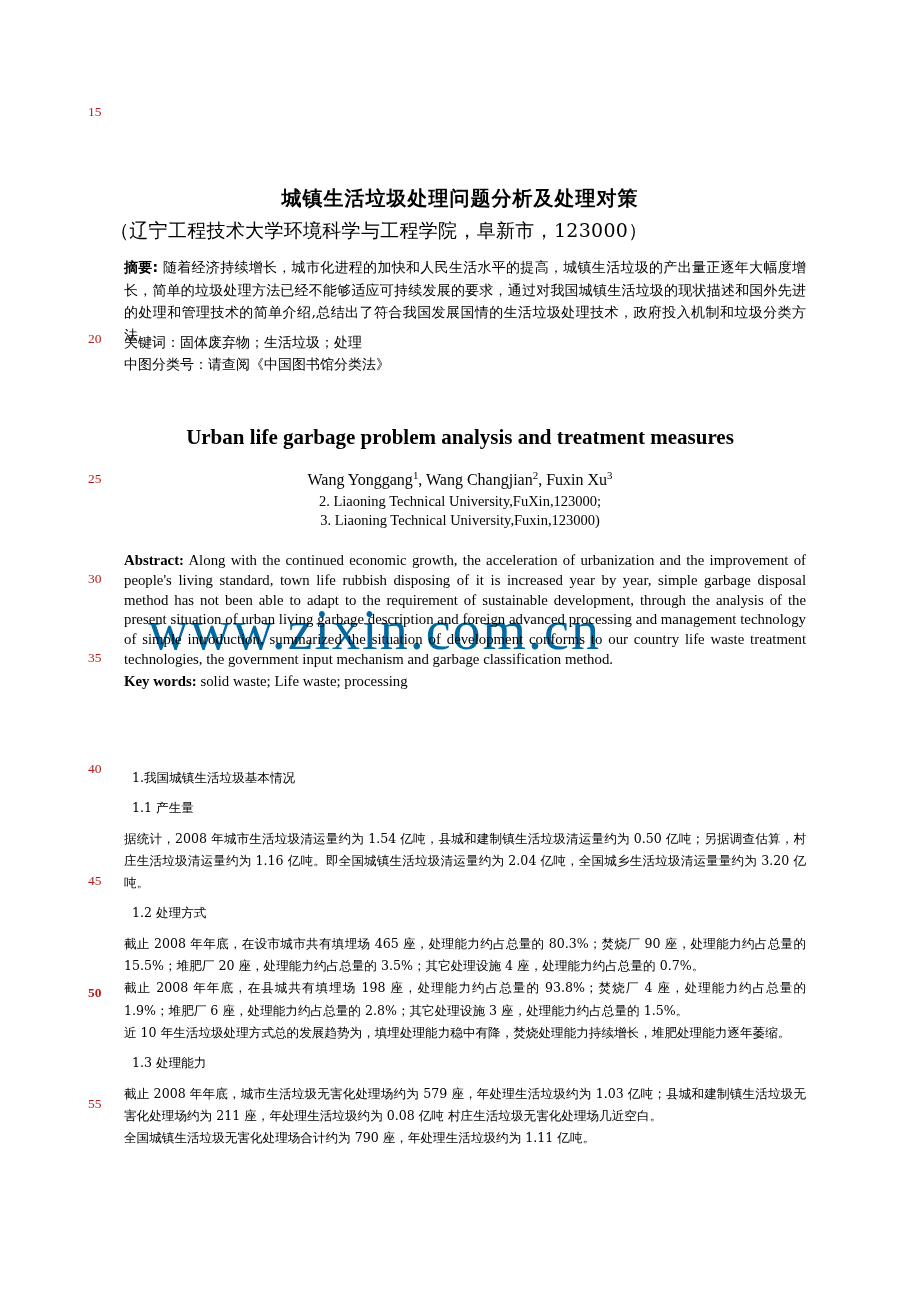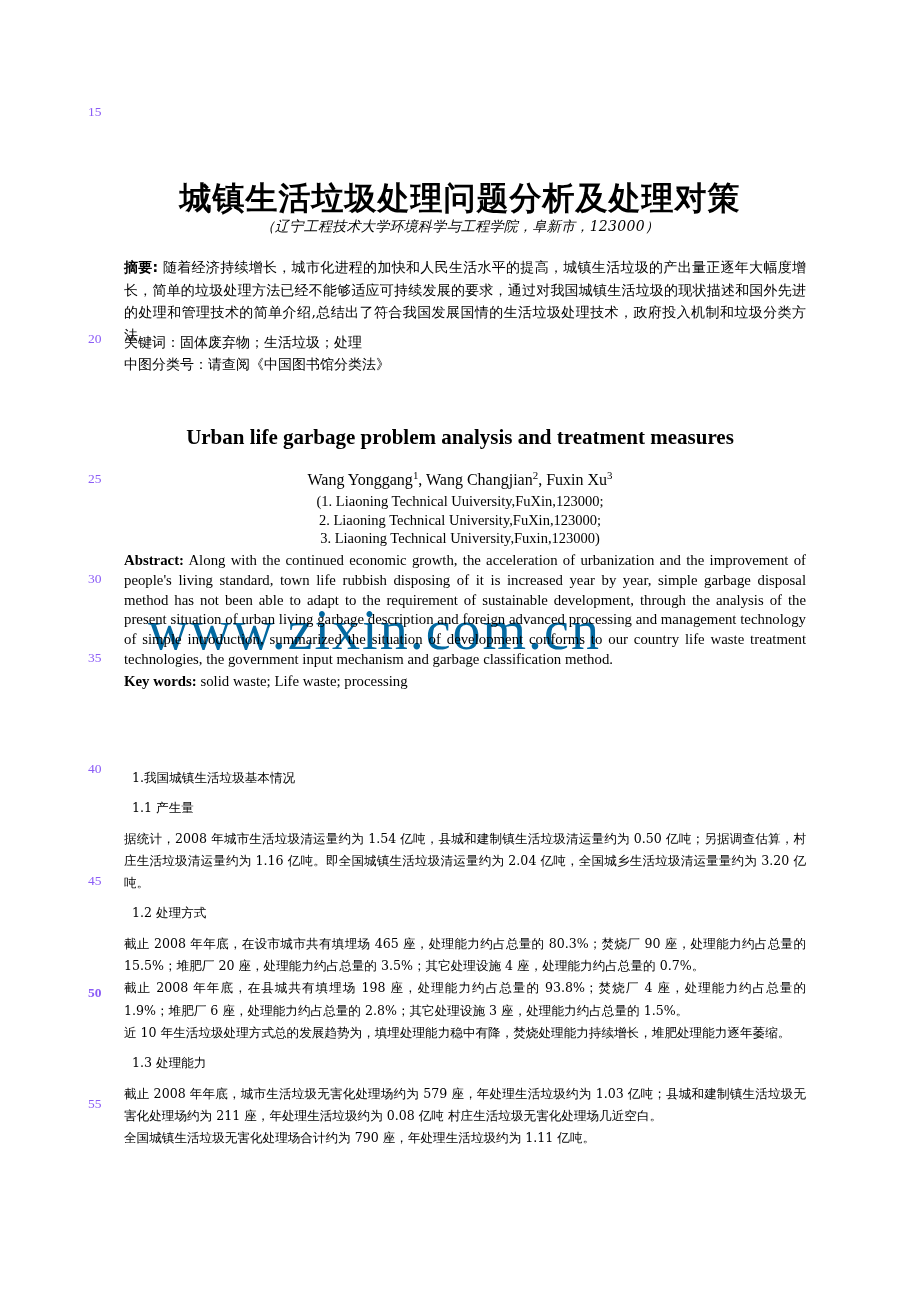--- a/index.html
+++ b/index.html
@@ -43,49 +43,48 @@
     width: 920px;
     z-index: 2;
   }
 
   
   .ln {
     position: absolute;
     left: 88px;
     font-family: "Liberation Serif", "DejaVu Serif", serif;
     font-size: 13.5px;
-    color: #8b5cf6;
+    color: #b91c1c;
     z-index: 3;
   }
 
   
   #cn-title {
     position: absolute;
     left: 110px;
     top: 140px;
     width: 700px;
     text-align: center;
     font-family: "DejaVu Sans", "Liberation Sans", sans-serif;
     font-weight: bold;
-    font-size: 32px;
+    font-size: 20px;
     letter-spacing: 1px;
     line-height: 36px;
     margin-top: 40px;
   }
 
   #cn-affil {
     position: absolute;
     left: 110px;
     top: 218px;
     width: 700px;
-    text-align: center;
-    font-family: "DejaVu Serif", "Liberation Serif", serif;
-    font-size: 14px;
+    text-align: left;
+    font-family: "DejaVu Serif", "Liberation Serif", serif;
+    font-size: 19px;
     letter-spacing: 0.3px;
-    font-style: italic;
   }
 
   #cn-abstract {
     position: absolute;
     left: 124px;
     top: 239px;
     width: 682px;
     font-family: "DejaVu Serif", "Liberation Serif", serif;
     font-size: 14px;
     line-height: 22.5px;
@@ -228,21 +227,20 @@
 
     <div id="cn-keywords"><span class="lbl">关键词：</span><span>固体废弃物；生活垃圾；处理</span></div>
 
     <div id="cn-clc"><span class="lbl">中图分类号：</span><span>请查阅《中国图书馆分类法》</span></div>
 
     <h2 id="en-title">Urban life garbage problem analysis and treatment measures</h2>
 
     <div id="en-authors"><span>Wang Yonggang</span><sup>1</sup><span>, Wang Changjian</span><sup>2</sup><span>, Fuxin Xu</span><sup>3</sup></div>
 
     <div id="en-affils">
-      <div>(1. Liaoning Technical Uuiversity,FuXin,123000;</div>
       <div>2. Liaoning Technical University,FuXin,123000;</div>
       <div>3. Liaoning Technical University,Fuxin,123000)</div>
     </div>
 
     <div id="en-abstract"><b>Abstract:</b><span> Along with the continued economic growth, the acceleration of urbanization and the improvement of people's living standard, town life rubbish disposing of it is increased year by year, simple garbage disposal method has not been able to adapt to the requirement of sustainable development, through the analysis of the present situation of urban living garbage description and foreign advanced processing and management technology of simple introduction, summarized the situation of development conforms to our country life waste treatment technologies, the government input mechanism and garbage classification method.</span></div>
 
     <div id="en-keywords"><b>Key words:</b><span> solid waste; Life waste; processing</span></div>
 
     <div id="body-sections">
       <div class="sec-head">1.我国城镇生活垃圾基本情况</div>

